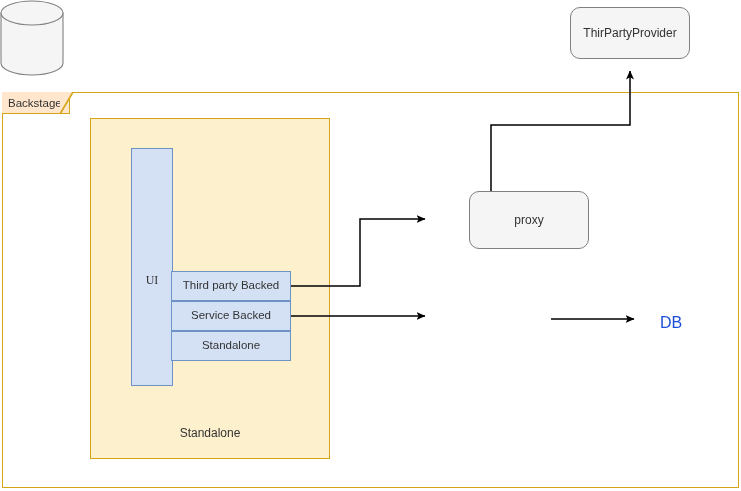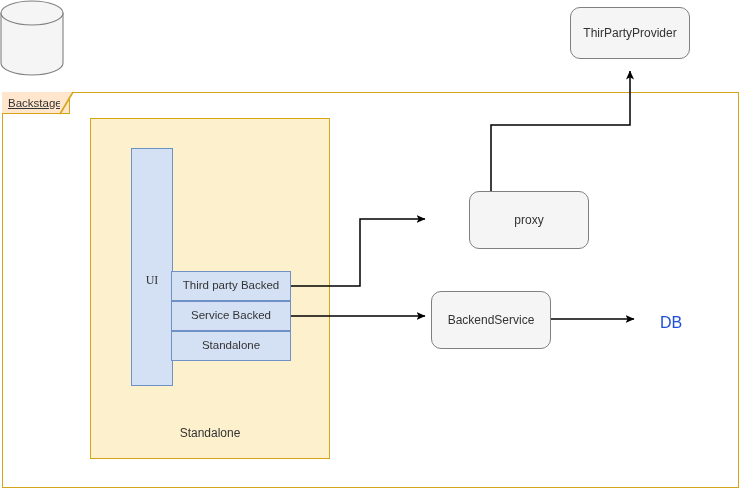--- a/index.html
+++ b/index.html
@@ -55,21 +55,20 @@
     background: #ffe6cc;
     border-right: 1.6px solid #d6a417;
     border-bottom: 1.6px solid #d6a417;
     display: flex;
     align-items: center;
     justify-content: flex-start;
     padding-left: 6px;
     box-sizing: border-box;
     font-size: 11.5px;
     color: #333333;
-    text-decoration: underline;
   }
   #backstage-tab-corner {
     position: absolute;
     left: 60px;
     top: 92px;
     width: 0;
     height: 0;
     border-left: 13px solid #ffe6cc;
     border-bottom: 22px solid transparent;
   }
@@ -208,23 +207,20 @@
     <span>Service Backed</span>
   </div>
   <div class="node opt-box" id="opt-standalone">
     <span>Standalone</span>
   </div>
 
   
   <div class="node svc-box" id="proxy-box">
     <span>proxy</span>
   </div>
-  <div class="node svc-box" id="backendservice-box">
-    <span>BackendService</span>
-  </div>
   <div class="node svc-box" id="thirdpartyprovider-box">
     <span>ThirPartyProvider</span>
   </div>
 
   
   <svg id="db-cylinder" viewBox="0 0 64 76">
     <path d="M1,13 L1,63 A31,12 0 0,0 63,63 L63,13 Z" fill="#f5f5f5" stroke="#808080" stroke-width="1.1"></path>
     <ellipse cx="32" cy="13" rx="31" ry="12" fill="#f5f5f5" stroke="#808080" stroke-width="1.1"></ellipse>
   </svg>
   <div id="db-label">

